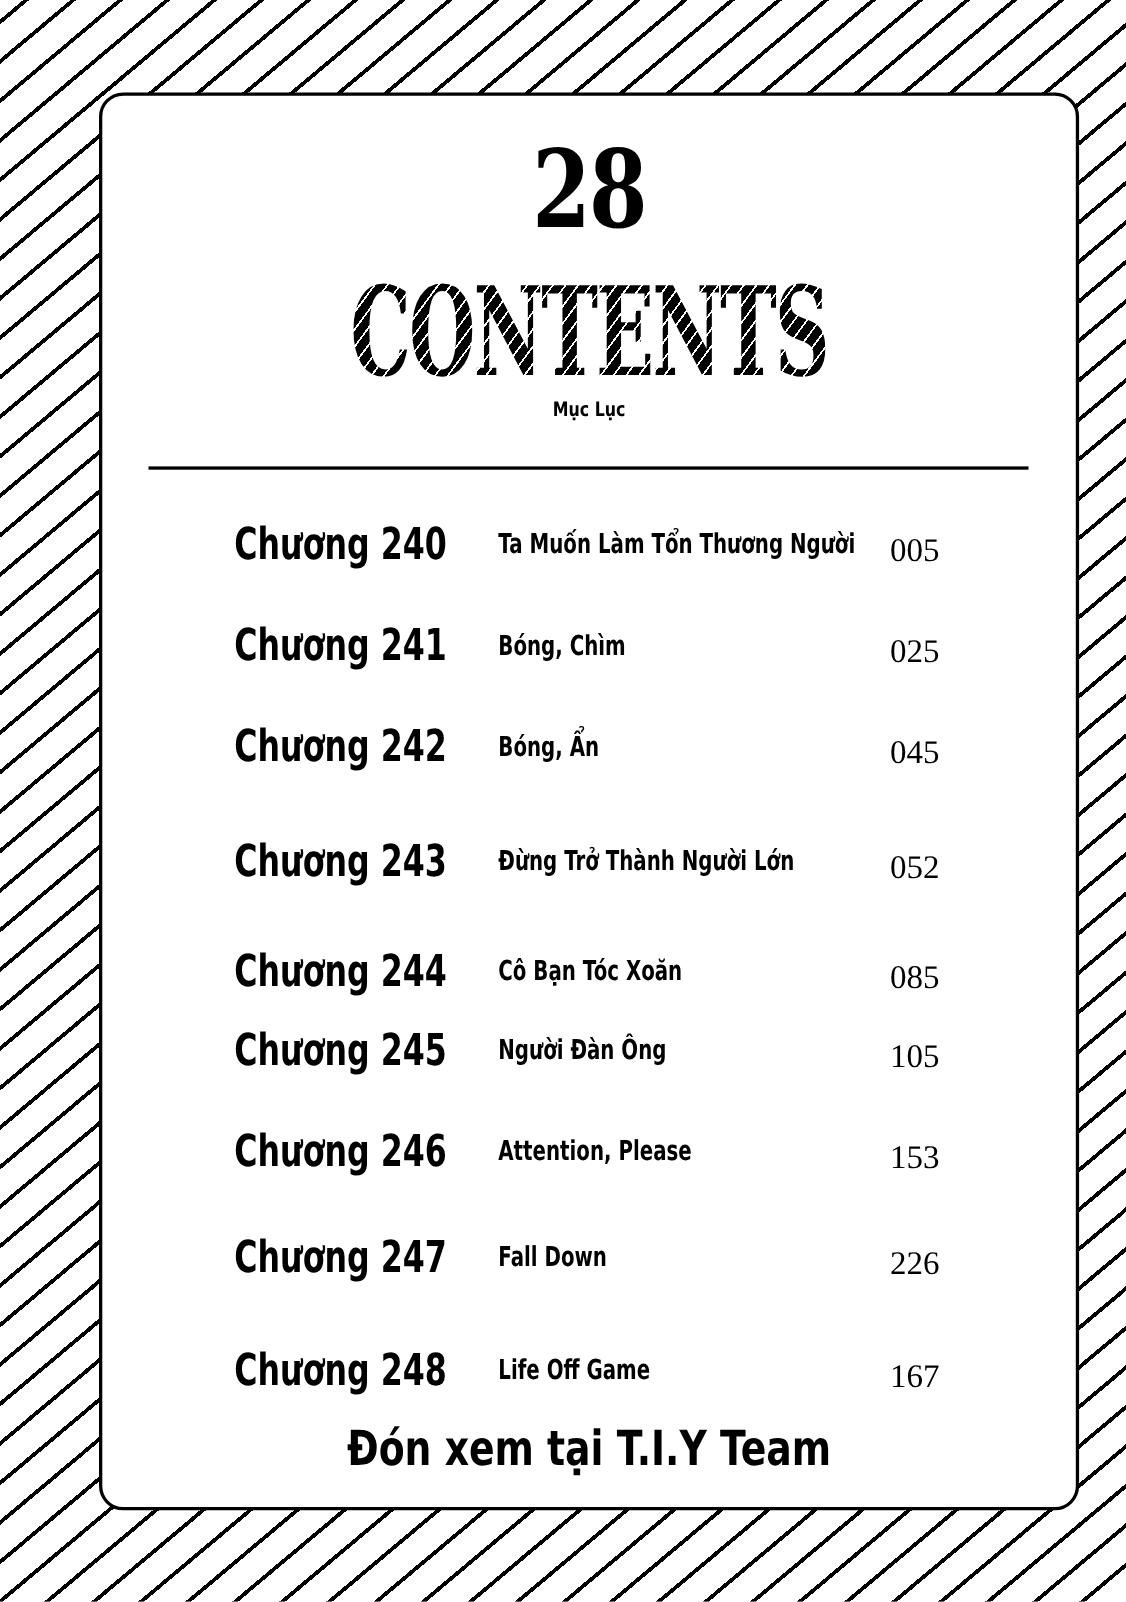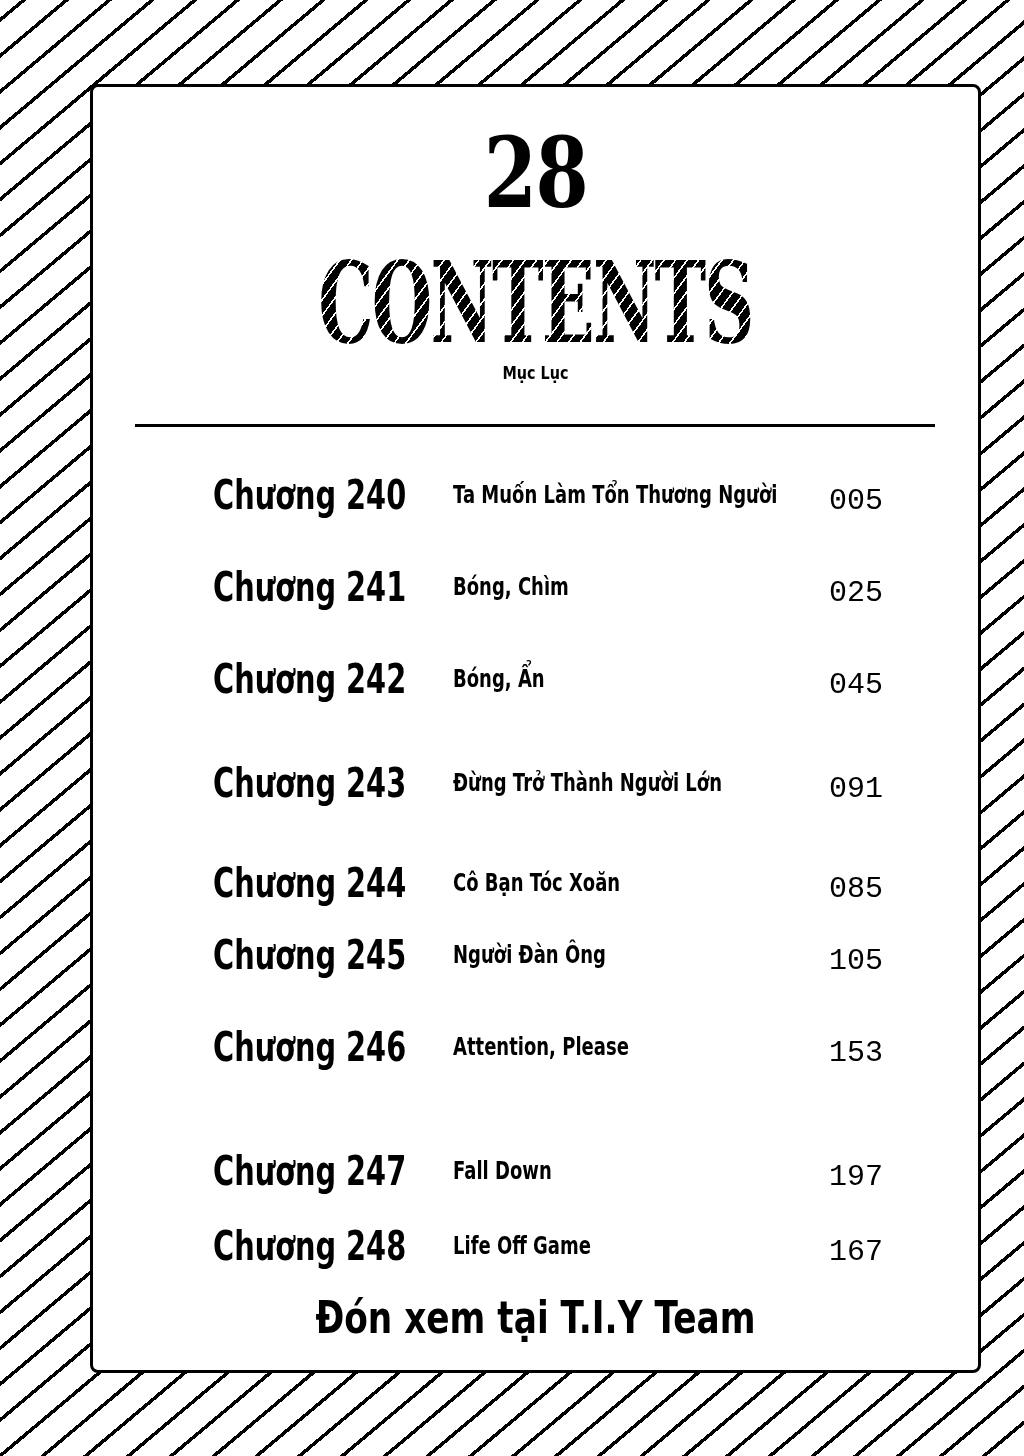--- a/index.html
+++ b/index.html
@@ -22,21 +22,21 @@
       font-family: "DejaVu Sans Condensed", "DejaVu Sans", sans-serif;
     }
     .panel {
       position: absolute;
       left: 90px;
       top: 84px;
       width: 885px;
       height: 1283px;
       background: #ffffff;
       border: 3px solid #000000;
-      border-radius: 8px;
+      border-radius: 22px;
       box-sizing: content-box;
     }
     .vol-number {
       position: absolute;
       left: 0;
       width: 100%;
       top: 36px;
       text-align: center;
       font-family: "DejaVu Serif", "Liberation Serif", serif;
       font-weight: bold;
@@ -126,26 +126,25 @@
       line-height: 32px;
       color: #000;
       transform: scaleX(0.72);
       transform-origin: left center;
       white-space: nowrap;
     }
     .page-num {
       position: absolute;
       left: 716px;
       top: 12px;
-      font-family: Liberation Mono, monospace;
+      font-family: Liberation Serif, serif;
       font-size: 30px;
       line-height: 36px;
       color: #000;
       white-space: nowrap;
-      margin-left: 20px;
     }
     .footer-note {
       position: absolute;
       left: 0;
       width: 100%;
       top: 1205px;
       text-align: center;
       font-family: "DejaVu Sans", sans-serif;
       font-weight: bold;
       font-size: 44px;
@@ -177,41 +176,41 @@
         <span class="page-num">025</span>
       </div>
       <div class="toc-row" style="top:184px">
         <span class="chapter-label">Chương 242</span>
         <span class="chapter-title">Bóng, Ẩn</span>
         <span class="page-num">045</span>
       </div>
       <div class="toc-row" style="top:288px">
         <span class="chapter-label">Chương 243</span>
         <span class="chapter-title">Đừng Trở Thành Người Lớn</span>
-        <span class="page-num">091</span>
+        <span class="page-num">052</span>
       </div>
       <div class="toc-row" style="top:388px">
         <span class="chapter-label">Chương 244</span>
         <span class="chapter-title">Cô Bạn Tóc Xoăn</span>
         <span class="page-num">085</span>
       </div>
       <div class="toc-row" style="top:460px">
         <span class="chapter-label">Chương 245</span>
         <span class="chapter-title">Người Đàn Ông</span>
         <span class="page-num">105</span>
       </div>
       <div class="toc-row" style="top:552px">
         <span class="chapter-label">Chương 246</span>
         <span class="chapter-title">Attention, Please</span>
         <span class="page-num">153</span>
       </div>
-      <div class="toc-row" style="top:676px">
+      <div class="toc-row" style="top:648px">
         <span class="chapter-label">Chương 247</span>
         <span class="chapter-title">Fall Down</span>
-        <span class="page-num">197</span>
+        <span class="page-num">226</span>
       </div>
       <div class="toc-row" style="top:751px">
         <span class="chapter-label">Chương 248</span>
         <span class="chapter-title">Life Off Game</span>
         <span class="page-num">167</span>
       </div>
     </div>
 
     <div class="footer-note">Đón xem tại T.I.Y Team</div>
   </div>

